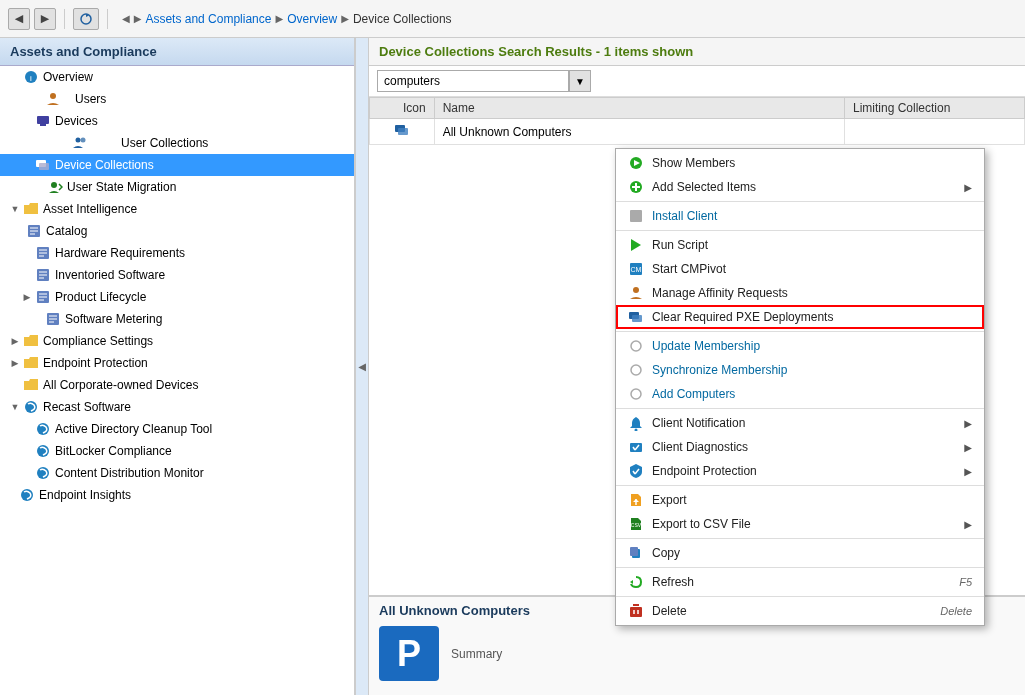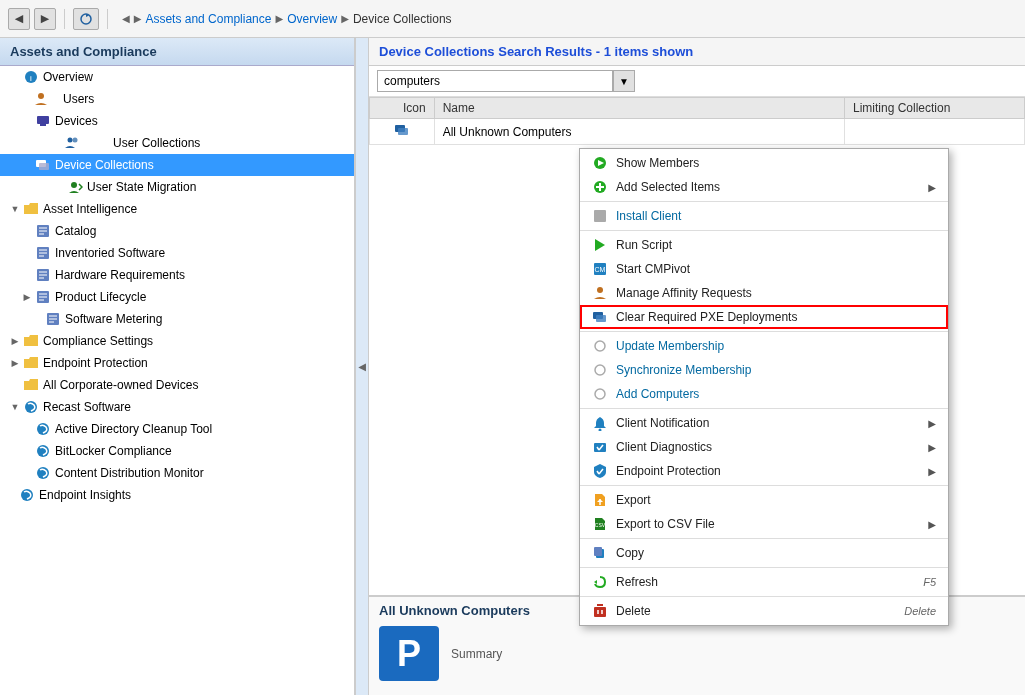--- a/index.html
+++ b/index.html
@@ -150,36 +150,36 @@
       flex: 1;
       display: flex;
       flex-direction: column;
       overflow: hidden;
       background: #fff;
     }
     .right-header {
       padding: 6px 10px;
       font-size: 13px;
       font-weight: bold;
-      color: #1d4ed8;
+      color: #4d7c0f;
       background: #f5f5f5;
       border-bottom: 1px solid #ccc;
     }
     .search-bar {
       display: flex;
       align-items: center;
       padding: 4px 8px;
       background: #fff;
       border-bottom: 1px solid #ddd;
     }
     .search-input {
       border: 1px solid #aaa;
       padding: 2px 6px;
       font-size: 12px;
-      width: 236px;
+      width: 192px;
       height: 22px;
     }
     .search-dropdown {
       width: 22px;
       height: 22px;
       background: #e1e1e1;
       border: 1px solid #aaa;
       display: flex;
       align-items: center;
       justify-content: center;
@@ -220,21 +220,21 @@
       margin-bottom: 4px;
       color: #1a3a5c;
     }
     .bottom-panel-label {
       font-size: 12px;
       color: #555;
     }
     .context-menu {
       position: absolute;
       top: 148px;
-      left: 579px;
+      left: 615px;
       width: 370px;
       background: #fff;
       border: 1px solid #aaa;
       box-shadow: 3px 3px 8px rgba(0,0,0,0.3);
       z-index: 200;
       padding: 2px 0;
     }
     .cm-item {
       display: flex;
       align-items: center;
@@ -320,21 +320,21 @@
         <span class="expand-icon"></span>
         <span class="item-icon" style="color:#2080c0; font-size:14px;">
           <svg width="16" height="16" viewBox="0 0 16 16">
               <circle cx="8" cy="8" r="6" fill="#2080c0"></circle>
               <text x="8" y="12" text-anchor="middle" font-size="8" fill="white">i</text>
             </svg>
         </span>
         <span class="item-label">Overview</span>
       </div>
 
-      <div class="tree-item" style="padding-left:8px;gap:10px;">
+      <div class="tree-item" style="padding-left:20px;gap:10px;">
         <span class="expand-icon"></span>
         <span class="item-icon">
           <svg width="16" height="16" viewBox="0 0 16 16">
               <circle cx="8" cy="5" r="3" fill="#c07020"></circle>
               <path d="M2 14 Q8 10 14 14" fill="#c07020"></path>
             </svg>
         </span>
         <span class="item-label">Users</span>
       </div>
 
@@ -342,21 +342,21 @@
         <span class="expand-icon"></span>
         <span class="item-icon">
           <svg width="16" height="16" viewBox="0 0 16 16">
               <rect x="2" y="3" width="12" height="8" rx="1" fill="#4040a0"></rect>
               <rect x="5" y="11" width="6" height="2" fill="#4040a0"></rect>
             </svg>
         </span>
         <span class="item-label">Devices</span>
       </div>
 
-      <div class="tree-item" style="padding-left:20px;gap:29px;">
+      <div class="tree-item" style="padding-left:28px;gap:29px;">
         <span class="expand-icon"></span>
         <span class="item-icon">
           <svg width="16" height="16" viewBox="0 0 16 16">
               <circle cx="6" cy="5" r="2.5" fill="#2060a0"></circle>
               <circle cx="11" cy="5" r="2.5" fill="#2060a0" opacity="0.7"></circle>
               <path d="M1 13 Q6 9 11 13" fill="#2060a0"></path>
             </svg>
         </span>
         <span class="item-label">User Collections</span>
       </div>
@@ -365,21 +365,21 @@
         <span class="expand-icon"></span>
         <span class="item-icon">
           <svg width="16" height="16" viewBox="0 0 16 16">
               <rect x="1" y="3" width="10" height="7" rx="1" fill="#fff"></rect>
               <rect x="4" y="6" width="10" height="7" rx="1" fill="#aac" opacity="0.8"></rect>
             </svg>
         </span>
         <span class="item-label">Device Collections</span>
       </div>
 
-      <div class="tree-item" style="padding-left:32px;margin-left:20px;">
+      <div class="tree-item" style="padding-left:32px;">
         <span class="expand-icon"></span>
         <span class="item-icon">
           <svg width="16" height="16" viewBox="0 0 16 16">
               <circle cx="7" cy="6" r="3" fill="#208020"></circle>
               <path d="M2 14 Q7 10 12 14" fill="#208020"></path>
               <path d="M12 5 L15 8 L12 11" stroke="#208020" stroke-width="1.5" fill="none"></path>
             </svg>
         </span>
         <span class="item-label">User State Migration</span>
       </div>
@@ -388,21 +388,21 @@
         <span class="indent" style="width:4px;"></span>
         <span class="expand-icon" style="color:#666;">▼</span>
         <span class="item-icon">
           <svg width="16" height="16" viewBox="0 0 16 16">
               <path d="M1 4 L6 4 L7 2 L15 2 L15 13 L1 13 Z" fill="#f0c040"></path>
             </svg>
         </span>
         <span class="item-label">Asset Intelligence</span>
       </div>
 
-      <div class="tree-item" style="padding-left:20px;">
+      <div class="tree-item" style="padding-left:11px;">
         <span class="expand-icon"></span>
         <span class="item-icon">
           <svg width="16" height="16" viewBox="0 0 16 16">
               <rect x="2" y="2" width="12" height="12" rx="1" fill="#6080c0"></rect>
               <line x1="4" y1="5" x2="12" y2="5" stroke="#fff" stroke-width="1"></line>
               <line x1="4" y1="8" x2="12" y2="8" stroke="#fff" stroke-width="1"></line>
               <line x1="4" y1="11" x2="9" y2="11" stroke="#fff" stroke-width="1"></line>
             </svg>
         </span>
         <span class="item-label">Catalog</span>
@@ -411,34 +411,34 @@
       <div class="tree-item" style="padding-left:20px;">
         <span class="expand-icon"></span>
         <span class="item-icon">
           <svg width="16" height="16" viewBox="0 0 16 16">
               <rect x="2" y="2" width="12" height="12" rx="1" fill="#6080c0"></rect>
               <line x1="4" y1="5" x2="12" y2="5" stroke="#fff" stroke-width="1"></line>
               <line x1="4" y1="8" x2="12" y2="8" stroke="#fff" stroke-width="1"></line>
               <line x1="4" y1="11" x2="9" y2="11" stroke="#fff" stroke-width="1"></line>
             </svg>
         </span>
-        <span class="item-label">Inventoried Software</span>
+        <span class="item-label">Hardware Requirements</span>
       </div>
 
       <div class="tree-item" style="padding-left:20px;">
         <span class="expand-icon"></span>
         <span class="item-icon">
           <svg width="16" height="16" viewBox="0 0 16 16">
               <rect x="2" y="2" width="12" height="12" rx="1" fill="#6080c0"></rect>
               <line x1="4" y1="5" x2="12" y2="5" stroke="#fff" stroke-width="1"></line>
               <line x1="4" y1="8" x2="12" y2="8" stroke="#fff" stroke-width="1"></line>
               <line x1="4" y1="11" x2="9" y2="11" stroke="#fff" stroke-width="1"></line>
             </svg>
         </span>
-        <span class="item-label">Hardware Requirements</span>
+        <span class="item-label">Inventoried Software</span>
       </div>
 
       <div class="tree-item" style="padding-left:20px;">
         <span class="expand-icon" style="color:#666;">▶</span>
         <span class="item-icon">
           <svg width="16" height="16" viewBox="0 0 16 16">
               <rect x="2" y="2" width="12" height="12" rx="1" fill="#6080c0"></rect>
               <line x1="4" y1="5" x2="12" y2="5" stroke="#fff" stroke-width="1"></line>
               <line x1="4" y1="8" x2="12" y2="8" stroke="#fff" stroke-width="1"></line>
               <line x1="4" y1="11" x2="9" y2="11" stroke="#fff" stroke-width="1"></line>

